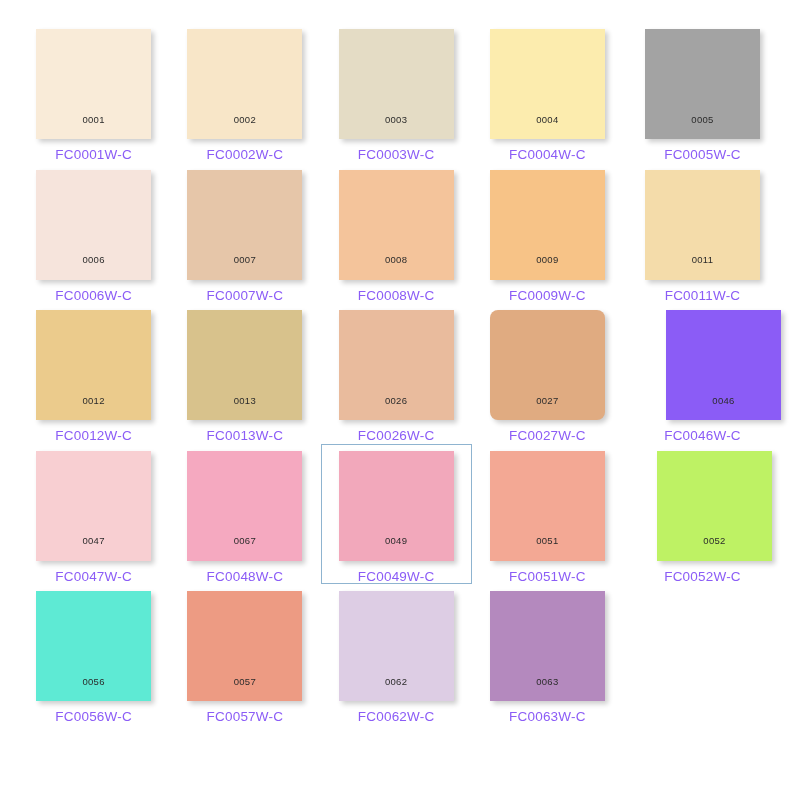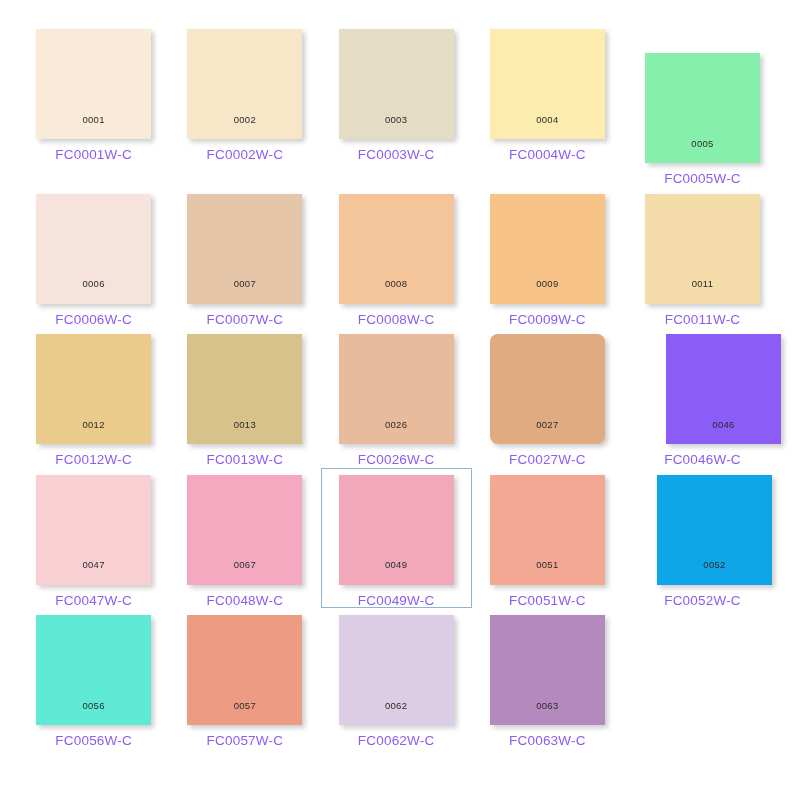--- a/index.html
+++ b/index.html
@@ -91,21 +91,21 @@
       </div>
       <div class="swatch-name">FC0003W-C</div>
     </div>
     <div class="swatch-cell">
       <div class="swatch-chip" style="background: rgb(252, 236, 174);">
         <span class="swatch-code">0004</span>
       </div>
       <div class="swatch-name">FC0004W-C</div>
     </div>
     <div class="swatch-cell">
-      <div class="swatch-chip" style="background: #86efac; margin-top: 24px;">
+      <div class="swatch-chip" style="background: #a3a3a3;">
         <span class="swatch-code">0005</span>
       </div>
       <div class="swatch-name">FC0005W-C</div>
     </div>
     <div class="swatch-cell">
       <div class="swatch-chip" style="background: rgb(246, 228, 220);">
         <span class="swatch-code">0006</span>
       </div>
       <div class="swatch-name">FC0006W-C</div>
     </div>
@@ -181,21 +181,21 @@
       </div>
       <div class="swatch-name">FC0049W-C</div>
     </div>
     <div class="swatch-cell">
       <div class="swatch-chip" style="background: rgb(243, 168, 148);">
         <span class="swatch-code">0051</span>
       </div>
       <div class="swatch-name">FC0051W-C</div>
     </div>
     <div class="swatch-cell">
-      <div class="swatch-chip" style="background: #0ea5e9; margin-left: 24px;">
+      <div class="swatch-chip" style="background: #bef264; margin-left: 24px;">
         <span class="swatch-code">0052</span>
       </div>
       <div class="swatch-name">FC0052W-C</div>
     </div>
     <div class="swatch-cell">
       <div class="swatch-chip" style="background: #5eead4;">
         <span class="swatch-code">0056</span>
       </div>
       <div class="swatch-name">FC0056W-C</div>
     </div>

